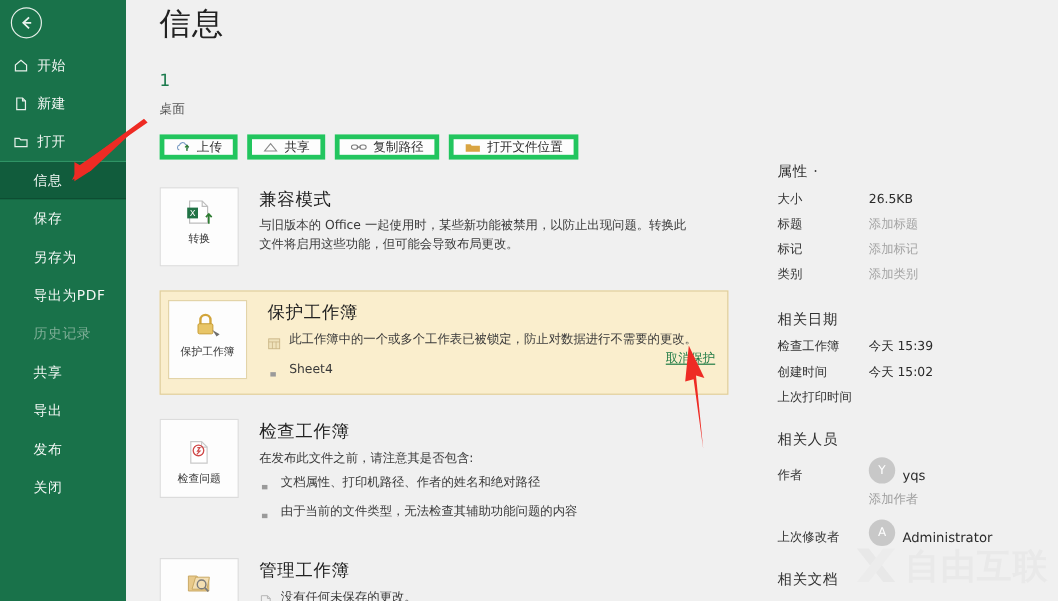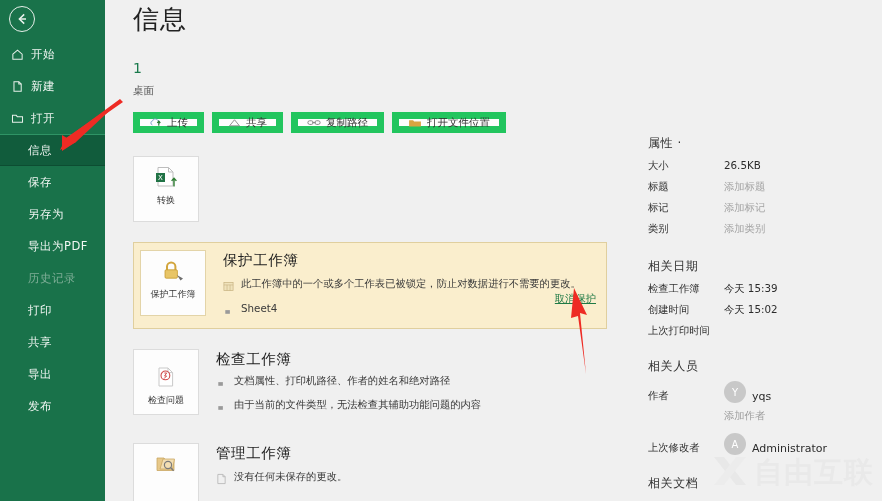--- a/index.html
+++ b/index.html
@@ -57,21 +57,21 @@
   }
   .page-title {
     font-size: 26px; color: #222; letter-spacing: 1px;
     margin-top: 2px; font-weight: 400;
   }
   .doc-name { font-size: 14px; color: #1a7a4c; margin-top: 24px; line-height: 1; }
   .doc-path { font-size: 10.5px; color: #555; margin-top: 9px; }
 
   .btn-row { display: flex; gap: 8px; margin-top: 14px; }
   .act-btn {
-    height: 21px; background: #fdfdfd; border: 7px solid #22c55e;
+    height: 21px; background: #fdfdfd; border: 4px solid #22c55e;
     display: flex; align-items: center; gap: 5px;
     padding: 0 9px; font-size: 10.5px; color: #303030; white-space: nowrap;
   }
   .act-btn .bico { display:flex; align-items:center; }
 
   
   .card {
     display: flex; margin-top: 13px; width: 484px;
     padding: 8px 0 8px 0;
   }
@@ -194,30 +194,30 @@
       <div class="nav-item2">
         <span>另存为</span>
       </div>
       <div class="nav-item2">
         <span>导出为PDF</span>
       </div>
       <div class="nav-item2 disabled">
         <span>历史记录</span>
       </div>
       <div class="nav-item2">
-        <span>打印</span>
-      </div>
-      <div class="nav-item2">
         <span>共享</span>
       </div>
       <div class="nav-item2">
         <span>导出</span>
       </div>
       <div class="nav-item2">
         <span>发布</span>
+      </div>
+      <div class="nav-item2">
+        <span>关闭</span>
       </div>
     </div>
   </div>
 
   <div class="main">
 
     <div class="page-title">信息</div>
     <div class="doc-name">1</div>
     <div class="doc-path">桌面</div>
 
@@ -264,20 +264,24 @@
         <span class="glyph">
           <svg width="26" height="26" viewBox="0 0 26 26">
             <path d="M5 2.5 L15.5 2.5 L20 7 L20 21 L5 21 Z" fill="#ffffff" stroke="#bdbdbd" stroke-width="1"></path>
             <path d="M15.5 2.5 L15.5 7 L20 7" fill="none" stroke="#bdbdbd" stroke-width="1"></path>
             <rect x="3" y="8" width="9" height="9" fill="#217346"></rect>
             <text x="7.5" y="15" font-size="7" fill="#ffffff" text-anchor="middle" font-family="DejaVu Sans, sans-serif">X</text>
             <path d="M21 21.5 L21 13.5 M18.6 15.9 L21 13.3 L23.4 15.9" fill="none" stroke="#2e7d32" stroke-width="1.4"></path>
           </svg>
         </span>
         <span class="ilabel">转换</span>
+      </div>
+      <div class="card-body">
+        <div class="card-title">兼容模式</div>
+        <div class="card-desc">与旧版本的 Office 一起使用时，某些新功能被禁用，以防止出现问题。转换此文件将启用这些功能，但可能会导致布局更改。</div>
       </div>
     </div>
 
     <div class="card highlight" style="margin-top:12px;">
       <div class="card-icon" style="margin-left:0;">
         <span class="glyph">
           <svg width="28" height="26" viewBox="0 0 28 26">
             <path d="M8 11 L8 7.6 a4.2 4.2 0 0 1 8.4 0 L16.4 11" fill="none" stroke="#d2a53c" stroke-width="2"></path>
             <rect x="6" y="10.8" width="12.4" height="8.4" rx="1.2" fill="#e8c567" stroke="#c69a30" stroke-width="0.8"></rect>
             <path d="M18 16 L24 19.5 L21.5 21.5 Z" fill="#6e6e6e"></path>
@@ -315,20 +319,21 @@
             <path d="M6 3 L15 3 L19.6 7.6 L19.6 21 L6 21 Z" fill="#ffffff" stroke="#c9c9c9" stroke-width="1"></path>
             <path d="M15 3 L15 7.6 L19.6 7.6" fill="none" stroke="#c9c9c9" stroke-width="1"></path>
             <circle cx="12.4" cy="10.4" r="4.4" fill="none" stroke="#d04a4a" stroke-width="1.1"></circle>
             <path d="M11.4 8 L13.6 8 L11.6 11 L13.6 11 L11 13.6" fill="none" stroke="#d04a4a" stroke-width="1"></path>
           </svg>
         </span>
         <span class="ilabel">检查问题</span>
       </div>
       <div class="card-body">
         <div class="card-title">检查工作簿</div>
+        <div class="card-desc" style="margin-top:6px;">在发布此文件之前，请注意其是否包含:</div>
         <div class="bullet-line" style="margin-top:4px;">
           <span class="bglyph">
             <svg width="11" height="11" viewBox="0 0 12 12">
                 <rect x="2.5" y="4.5" width="5" height="4" fill="#9a9a9a"></rect>
               </svg>
           </span>
           <span class="btext">文档属性、打印机路径、作者的姓名和绝对路径</span>
         </div>
         <div class="bullet-line" style="margin-top:4px;">
           <span class="bglyph">

